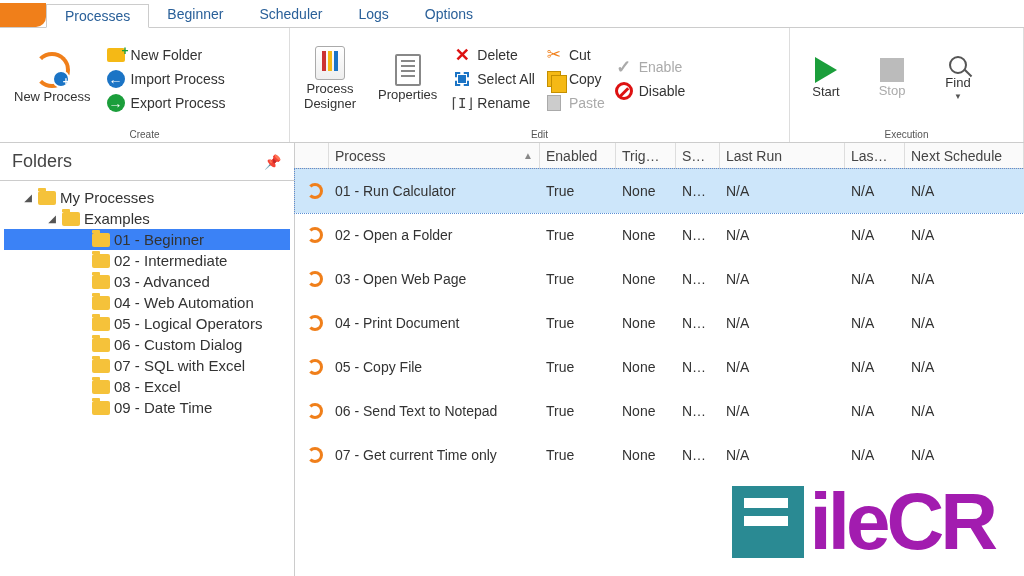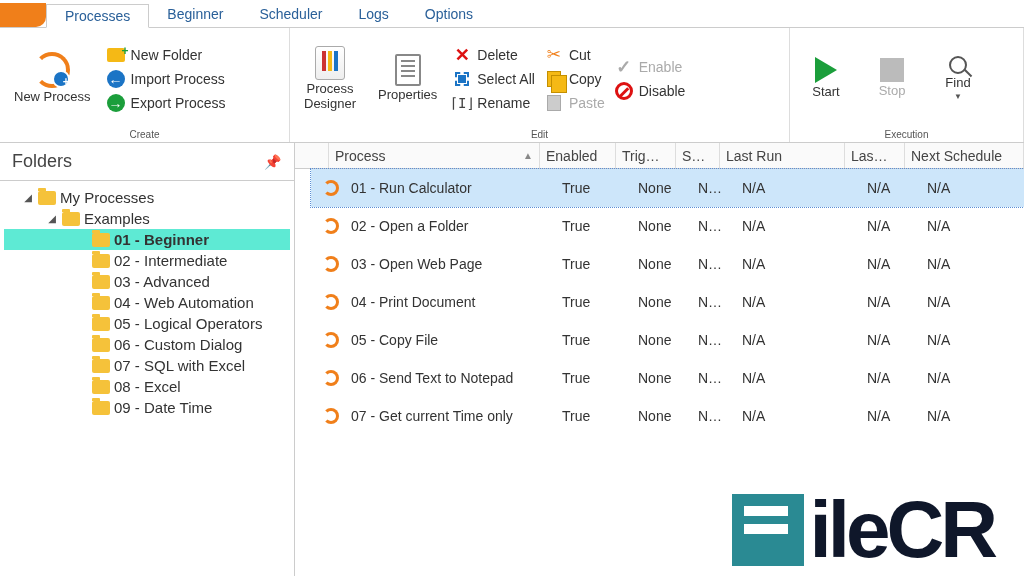--- a/index.html
+++ b/index.html
@@ -54,47 +54,47 @@
 .ic-find{width:18px;height:18px;border:2px solid #555;border-radius:50%;position:relative;}
 .ic-find::after{content:"";position:absolute;width:2px;height:10px;background:#555;transform:rotate(-45deg);right:-4px;bottom:-6px;}
 
 
 .main { display:flex; height: calc(576px - 24px - 115px); }
 .folders-pane { width: 295px; border-right:1px solid #ccc; display:flex;flex-direction:column; }
 .folders-hdr { display:flex;justify-content:space-between;align-items:center;padding:8px 12px;border-bottom:1px solid #ccc;font-size:18px;color:#444;}
 .pin{color:#888;font-size:14px;}
 .tree{padding:6px 4px;font-size:15px;color:#333;}
 .tree-row{display:flex;align-items:center;gap:4px;padding:2px 0;cursor:pointer;}
-.tree-row.sel{background:#5eead4;font-weight:bold;}
+.tree-row.sel{background:#3b82f6;}
 .indent1{padding-left:18px;} .indent2{padding-left:42px;} .indent3{padding-left:72px;}
 .exp{width:12px;text-align:center;color:#555;font-size:10px;}
 .foldericon{width:18px;height:14px;background:#f5c23a;border-radius:2px;position:relative;}
 .foldericon::before{content:"";position:absolute;top:-3px;left:0;width:8px;height:3px;background:#f5c23a;border-radius:1px 1px 0 0;}
 
 
 .grid-pane{flex:1;display:flex;flex-direction:column;position:relative;}
 .grid-hdr{display:flex;border-bottom:1px solid #ccc;background:#fafafa;height:26px;align-items:stretch;}
 .ghc{border-right:1px solid #ddd;padding:3px 6px;font-size:14px;color:#444;display:flex;align-items:center;overflow:hidden;white-space:nowrap;}
 .ghc .sortarr{margin-left:auto;color:#888;font-size:10px;}
 .grid-body{}
-.gr{display:flex;height:38px;align-items:center;font-size:14px;margin-left:16px;}
+.gr{display:flex;height:44px;align-items:center;font-size:14px;}
 .gr.sel{background:#cde6fa;outline:1px dotted #5a8fd6;}
 .gc{padding:0 6px;overflow:hidden;white-space:nowrap;}
 .procicon{width:16px;height:16px;border:3px solid #f07f1a;border-left-color:transparent;border-radius:50%;margin:0 6px 0 6px;}
 
 .c-icon{width:34px;flex:none;}
 .c-proc{width:211px;flex:none;}
 .c-en{width:76px;flex:none;}
 .c-trig{width:60px;flex:none;}
 .c-s{width:44px;flex:none;}
 .c-last{width:125px;flex:none;}
 .c-lasd{width:60px;flex:none;}
 .c-next{flex:1;}
 
-.watermark{position:absolute;right:30px;bottom:4px;font-size:80px;font-weight:800;color:#0f172a;letter-spacing:-4px;font-family:Arial,sans-serif;display:flex;align-items:center;}
+.watermark{position:absolute;right:30px;bottom:12px;font-size:80px;font-weight:800;color:#a21caf;letter-spacing:-4px;font-family:Arial,sans-serif;display:flex;align-items:center;}
 .wm-f{width:72px;height:72px;background:#2a8a93;margin-right:6px;position:relative;}
 .wm-f::before{content:"";position:absolute;top:12px;left:12px;width:44px;height:10px;background:#fff;box-shadow:0 18px 0 #fff;}
 </style>
 </head>
 <body>
 
 <div class="tabstrip">
   <div class="corner-badge"></div>
   <div id="tabs" style="display: flex;">
       <div class="tab active">Processes</div>

